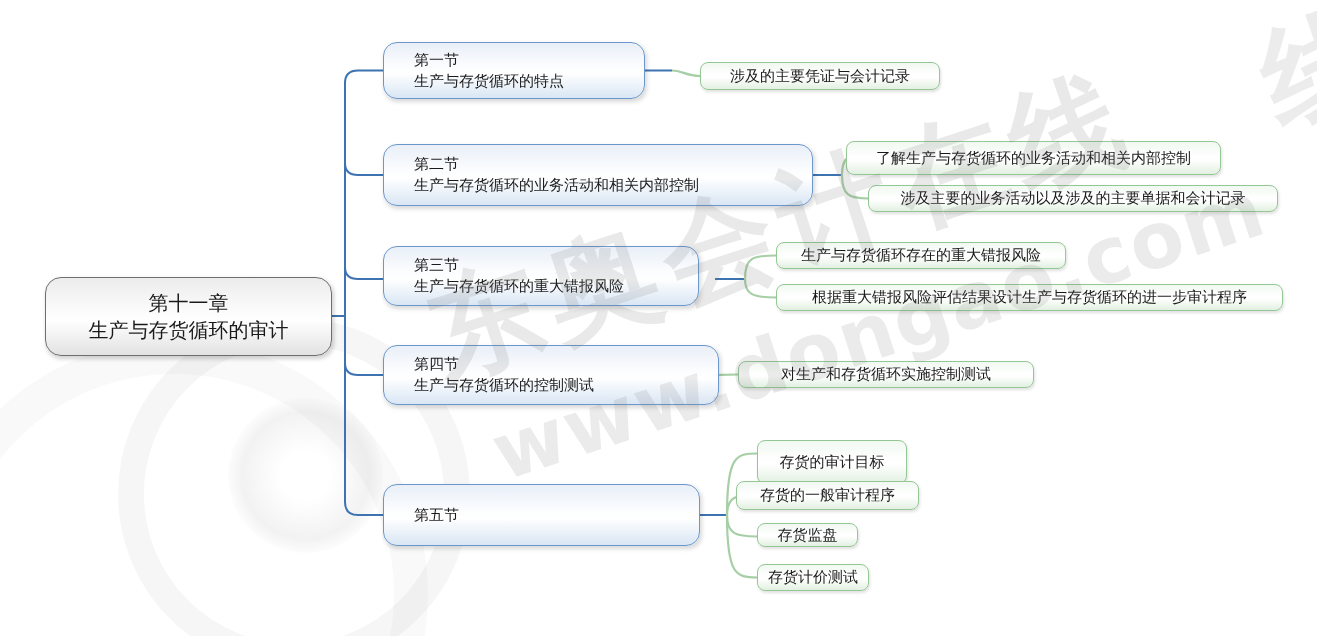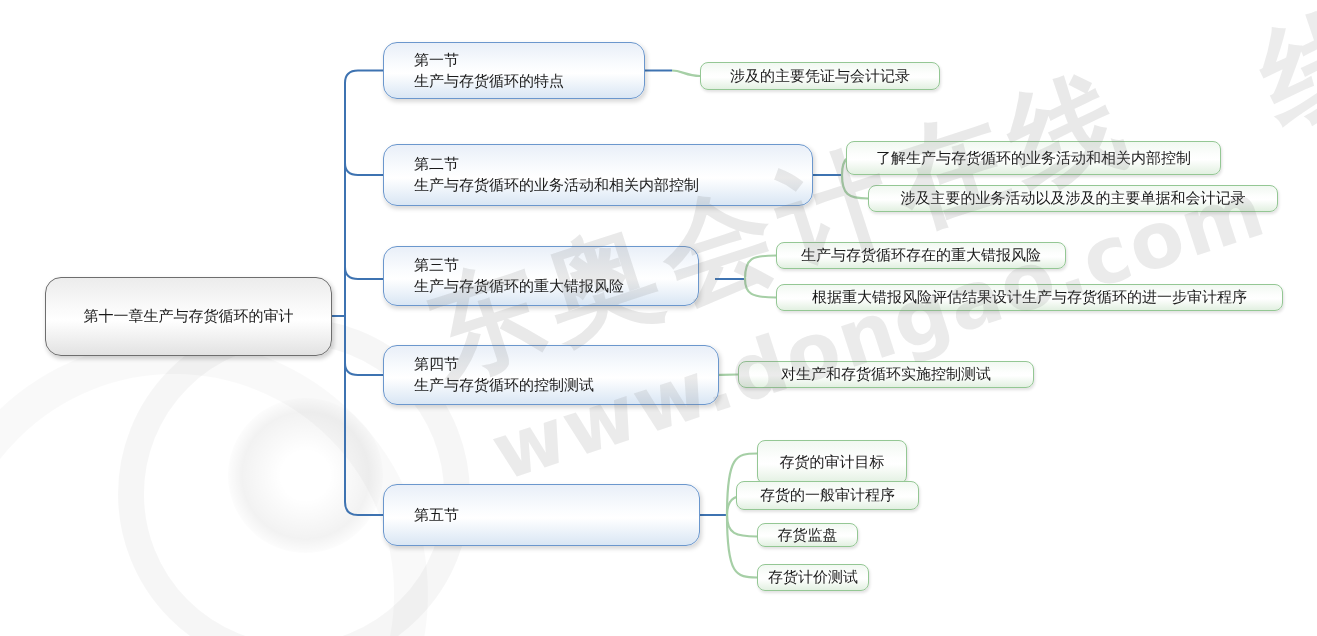--- a/index.html
+++ b/index.html
@@ -14,22 +14,22 @@
   
   #connector-layer{position:absolute;left:0;top:0;z-index:1;}
   .blue-line{stroke:#3e73b1;stroke-width:2;fill:none;}
   .green-line{stroke:#a6cfa6;stroke-width:2.2;fill:none;}
   
   .node{position:absolute;box-sizing:border-box;z-index:2;}
   .root{
     border:1.6px solid #6e6e6e;border-radius:16px;
     background:linear-gradient(180deg,#ececec 0%,#fbfbfb 42%,#ffffff 55%,#e2e2e2 100%);
     box-shadow:1.5px 2.5px 4px rgba(0,0,0,0.18);
-    display:flex;flex-direction:row;justify-content:center;align-items:center;
-    font-size:15px;line-height:27px;text-align:center;
+    display:flex;flex-direction:column;justify-content:center;align-items:center;
+    font-size:20px;line-height:27px;text-align:center;
   }
   .branch{
     border:1.5px solid #6b97cd;border-radius:14px;
     background:linear-gradient(180deg,#e9eff8 0%,#fafcfe 40%,#ffffff 55%,#d9e6f4 100%);
     box-shadow:1.5px 2.5px 4px rgba(0,0,0,0.15);
     display:flex;flex-direction:column;justify-content:center;
     padding-left:30px;font-size:15px;line-height:21px;
   }
   .leaf{
     border:1.4px solid #94c794;border-radius:8px;

